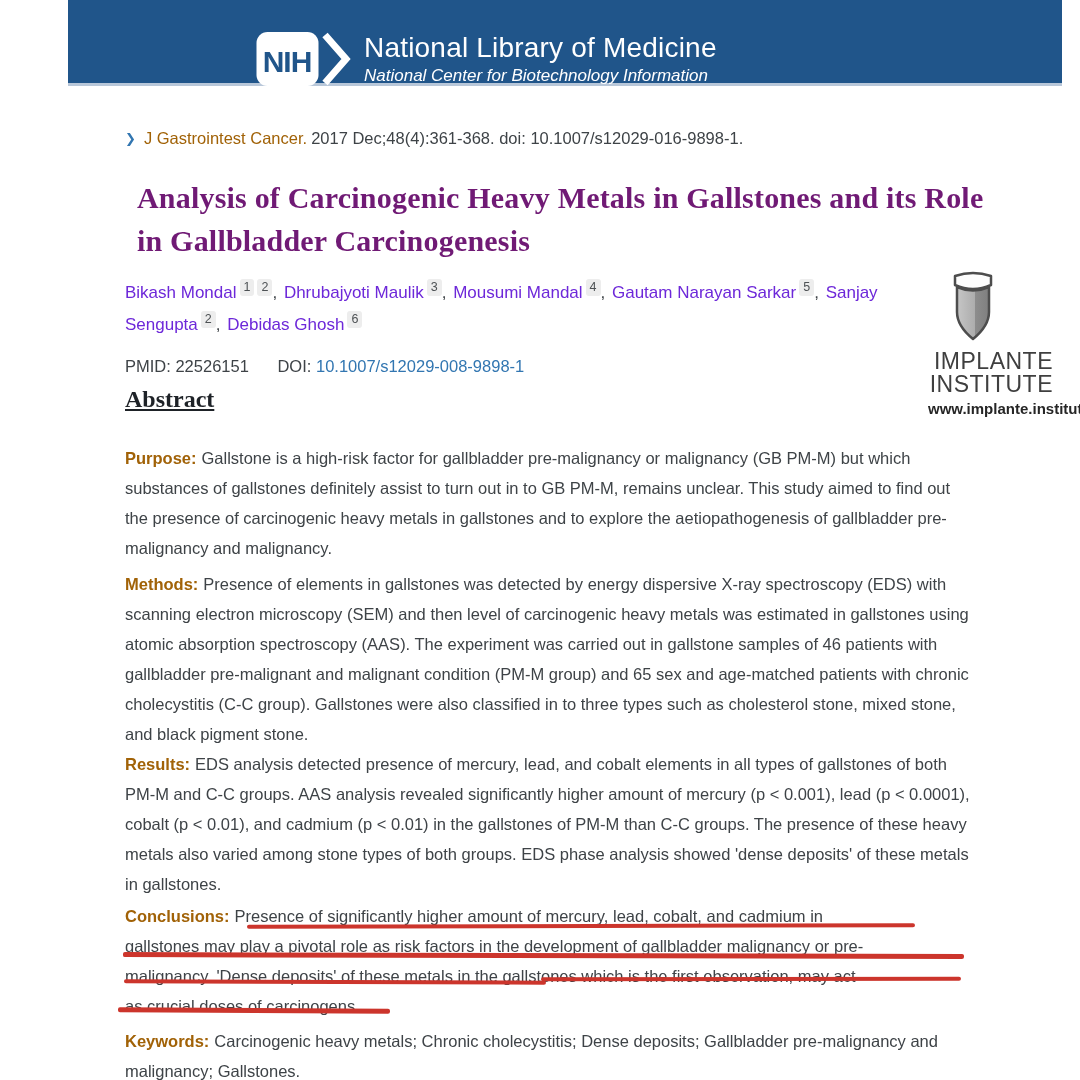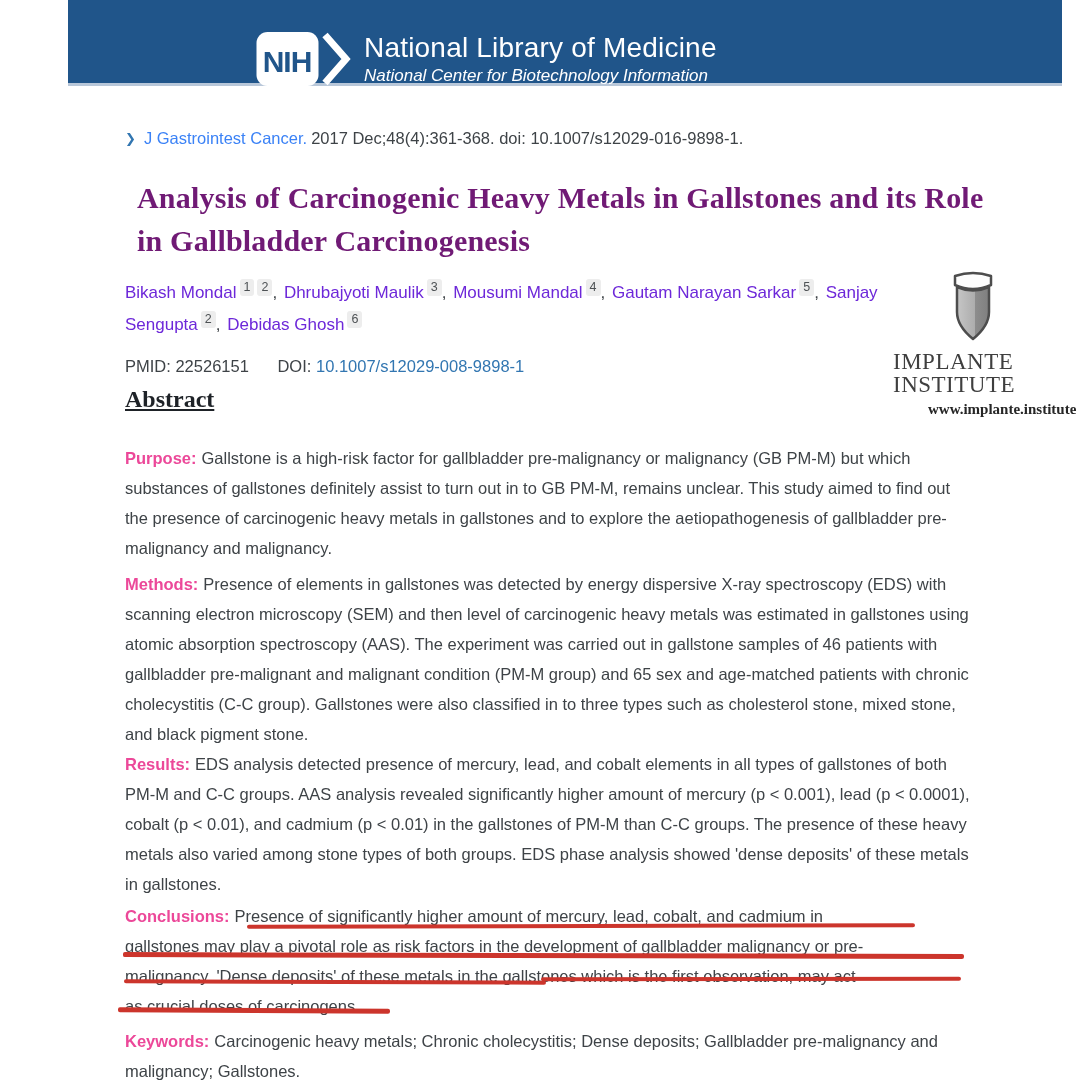--- a/index.html
+++ b/index.html
@@ -10,21 +10,21 @@
   .banner{position:absolute;left:68px;top:0;width:994px;height:86px;background:#20558a;
           border-bottom:3px solid #b8c7d9;box-sizing:border-box;}
   .logo-row{display:flex;align-items:flex-start;padding:30px 0 0 187px;gap:13px;}
   .org-text{margin-top:2px;}
   .org-name{color:#ffffff;font-size:28px;line-height:32px;font-weight:400;letter-spacing:.2px;}
   .org-sub{color:#ffffff;font-size:17px;line-height:21px;font-style:italic;margin-top:1px;}
 
   
   .citation{position:absolute;left:125px;top:127px;font-size:16.5px;line-height:22px;}
   .chev{color:#3276b1;font-size:13px;margin-right:8px;position:relative;top:-1px;}
-  .jlink{color:#3b82f6;text-decoration:none;cursor:pointer;}
+  .jlink{color:#a16207;text-decoration:none;cursor:pointer;}
   .cit-rest{color:#3e4347;margin-left:4px;}
 
   
   .title{position:absolute;left:125px;top:164px;width:860px;margin:12px;
          font-family:"Liberation Serif","DejaVu Serif",serif;font-weight:700;
          font-size:30px;line-height:43px;color:#701a75;letter-spacing:.2px;}
 
   
   .authors{position:absolute;left:125px;top:277px;width:800px;font-size:17px;line-height:32px;}
   .auth a{color:#6d28d9;text-decoration:none;cursor:pointer;}
@@ -35,38 +35,38 @@
   
   .ids{position:absolute;left:125px;top:356px;font-size:16.5px;line-height:20px;color:#3e4347;}
   .ids .doi-label{margin-left:24px;}
   .ids a{color:#3276b1;text-decoration:none;cursor:pointer;}
 
   
   .abs-head{position:absolute;left:125px;top:386px;margin:0;
             font-family:"Liberation Serif","DejaVu Serif",serif;
             font-size:24px;font-weight:700;color:#1e2227;text-decoration:underline;}
   .para{position:absolute;left:125px;width:845px;margin:0;font-size:16.5px;line-height:30px;color:#3e4347;}
-  .plabel{color:#ec4899;font-weight:700;margin-right:5px;}
+  .plabel{color:#a16207;font-weight:700;margin-right:5px;}
   .purpose{top:443px;}
   .methods{top:569px;}
   .results{top:749px;}
   .conclusions{top:901px;}
   .keywords{top:1026px;}
   .blk{display:block;}
 
   
   .redline{position:absolute;height:4px;border-radius:2px;}
   .ul1{left:247px;top:924px;width:668px;transform:rotate(-.15deg);}
   .ul2{left:123px;top:953px;width:841px;height:5px;transform:rotate(.12deg);}
   .ul3a{left:124px;top:980px;width:422px;transform:rotate(.2deg);}
   .ul3b{left:541px;top:977px;width:420px;transform:rotate(-.1deg);}
   .ul4{left:118px;top:1008px;width:272px;height:5px;transform:rotate(.3deg);}
 
   
-  .implante{position:absolute;left:893px;top:270px;width:160px;text-align:left;font-family:Liberation Serif, serif;}
+  .implante{position:absolute;left:893px;top:270px;width:160px;text-align:right;}
   .imp-shield{display:block;margin:0 auto 4px auto;}
   .imp-name{font-size:23px;line-height:23px;letter-spacing:.5px;color:#3f3f3f;}
   .imp-url{font-size:15px;line-height:18px;font-weight:700;color:#262626;margin-top:4px;margin-left:35px;}
 </style>
 </head>
 <body>
 
 <div class="page">
 
   <header class="banner" style="background: rgb(32, 85, 138);">

